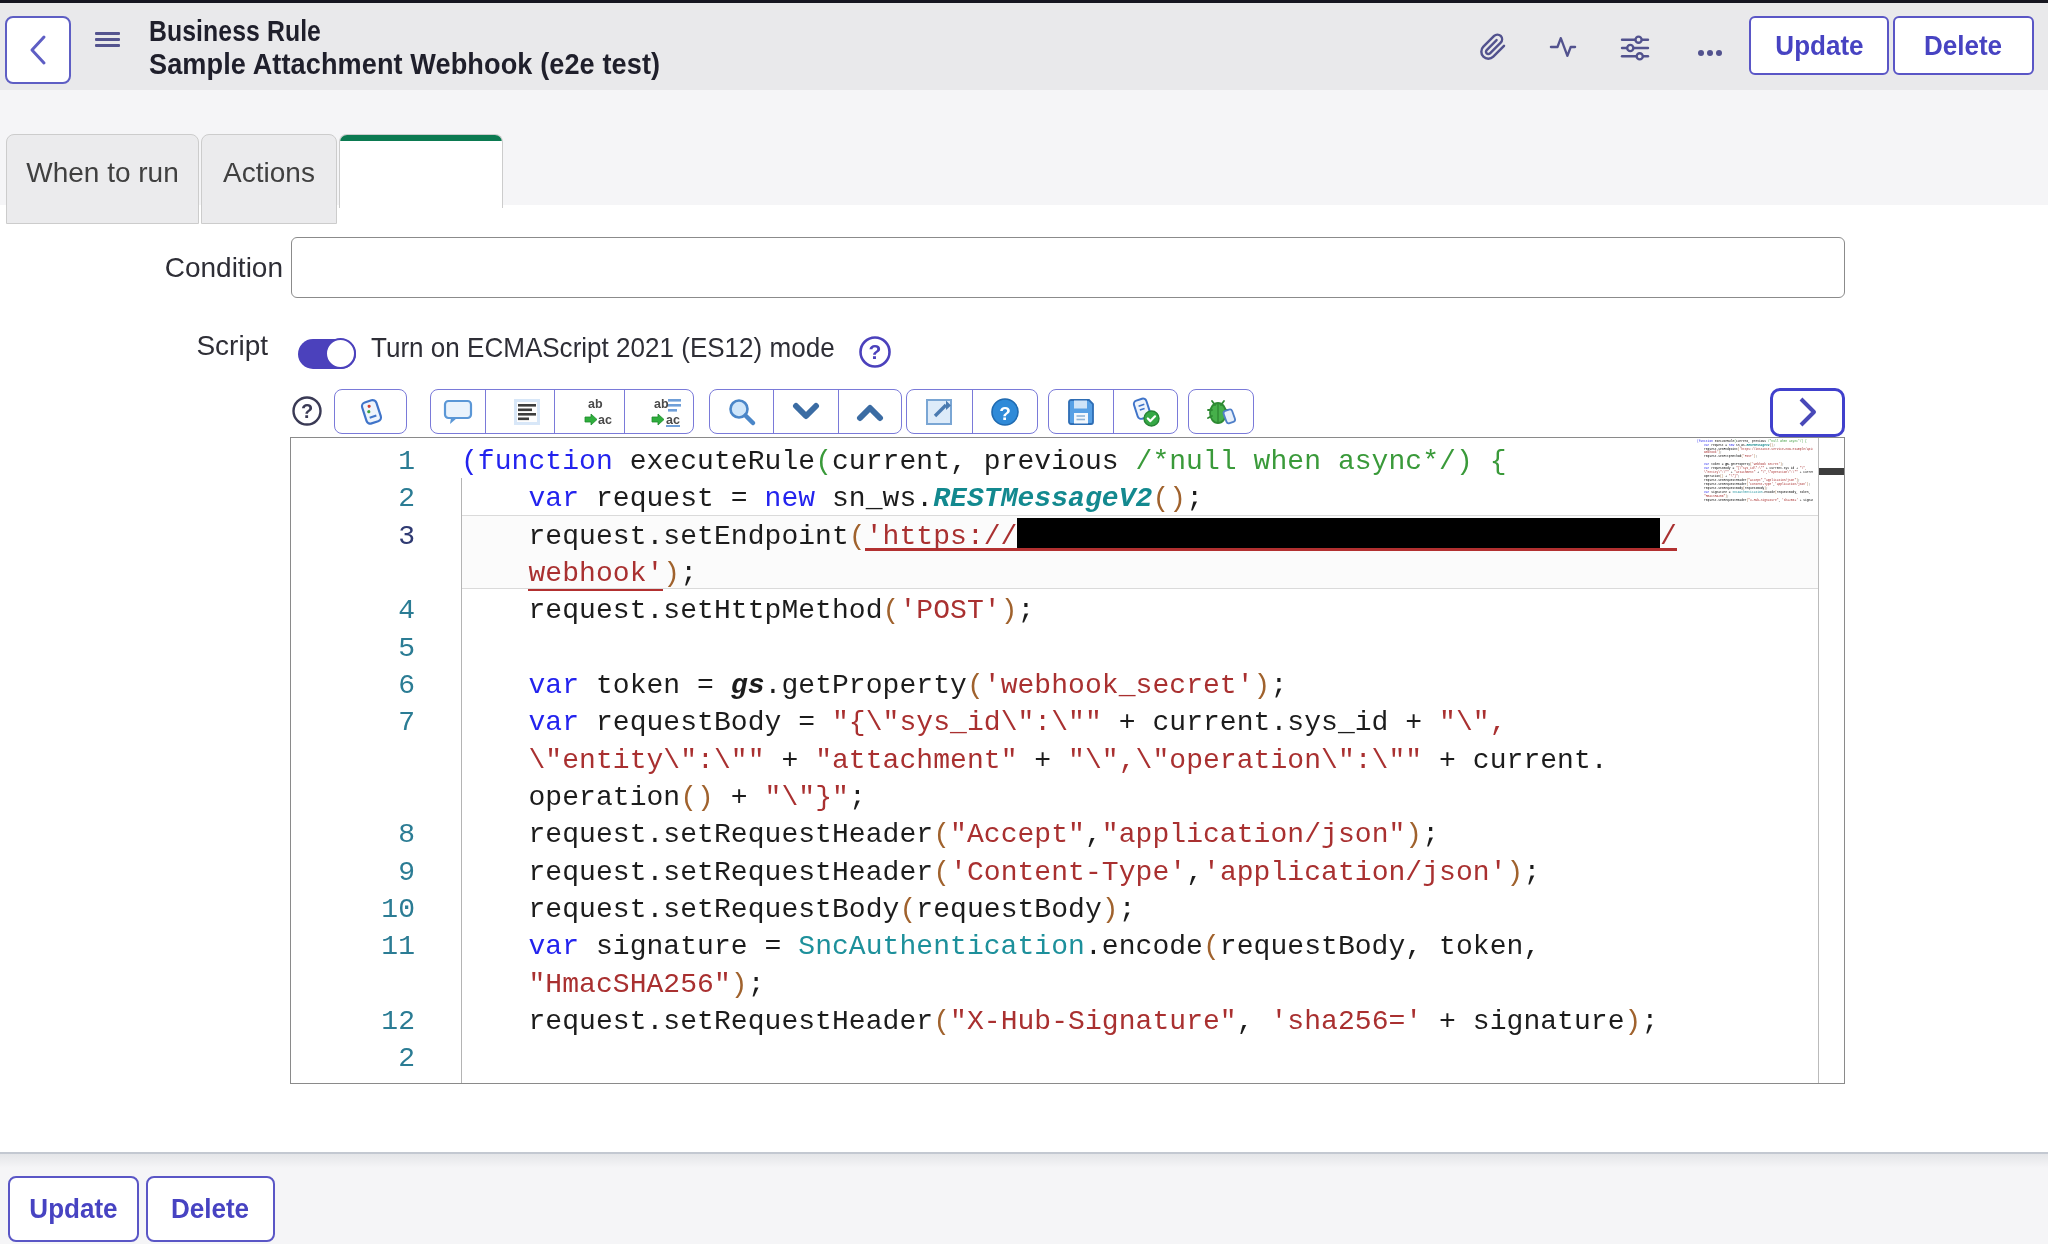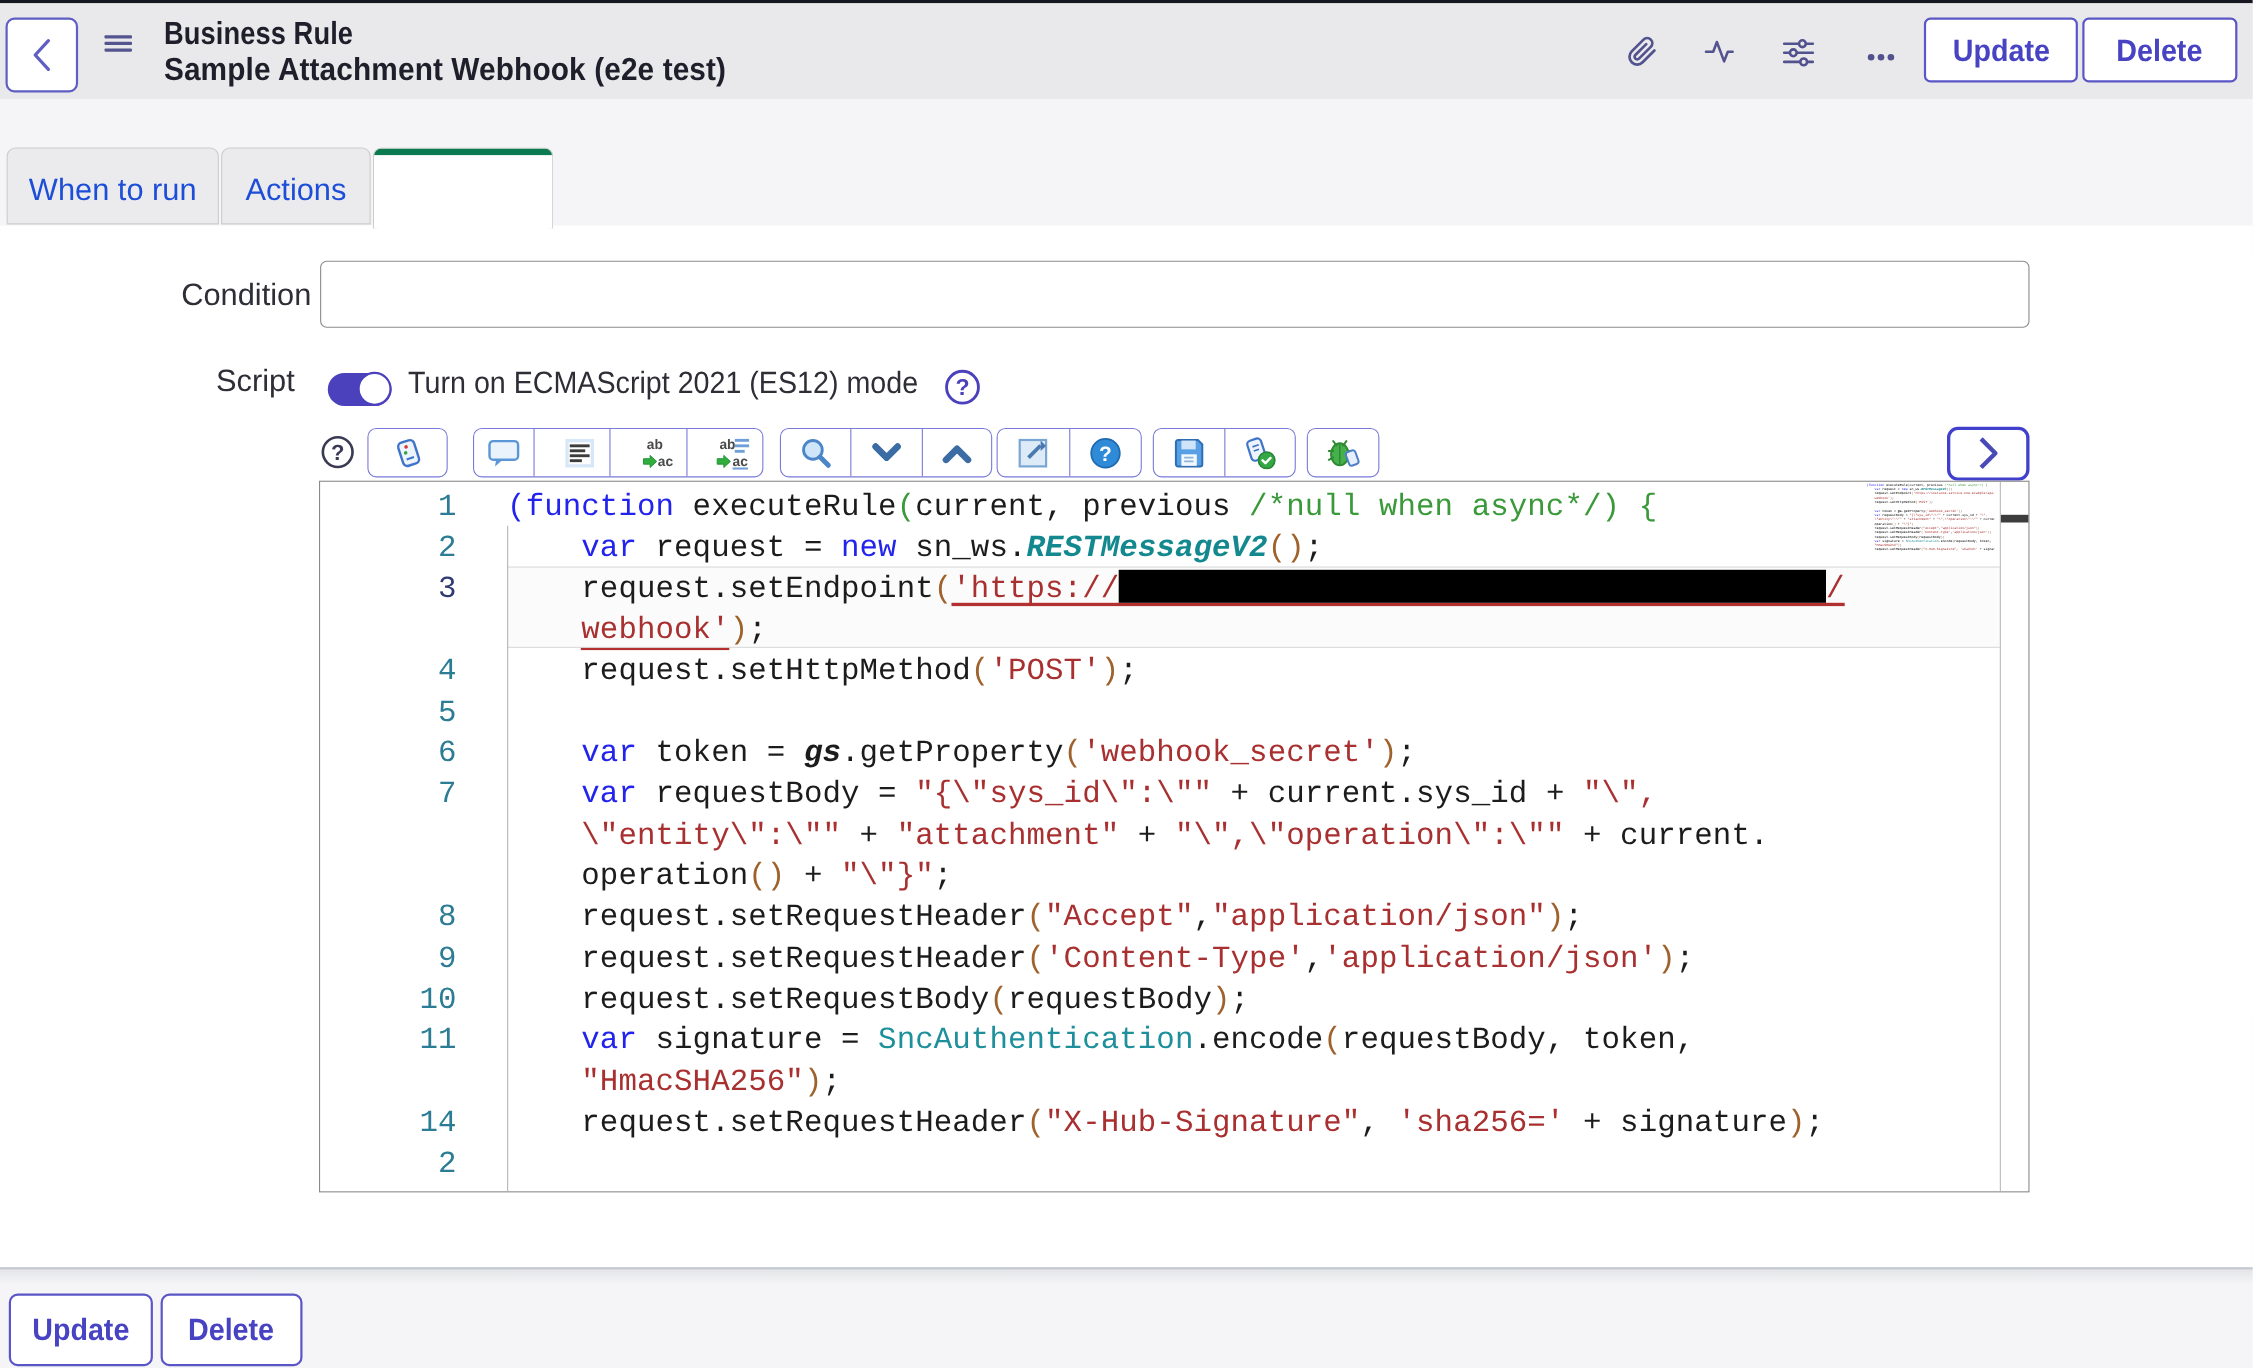--- a/index.html
+++ b/index.html
@@ -12,21 +12,21 @@
   #footline{left:0;top:1152px;width:2048px;height:2px;background:#c3c8d1;}
   #footshadow{left:0;top:1154px;width:2048px;height:14px;background:linear-gradient(rgba(80,88,100,0.10),rgba(80,88,100,0));}
   #backbtn{left:5px;top:16px;width:62px;height:64px;background:#fff;border:2px solid #5e5ec4;border-radius:8px;}
   #hamburger{left:95px;top:31.5px;width:25px;height:17px;}
   #hamburger div{height:3.2px;background:#54548f;border-radius:1px;margin-bottom:3.2px;}
   #title{left:149px;top:15px;font-size:29px;line-height:32.5px;font-weight:bold;color:#1f1f2b;letter-spacing:0.1px;}
   #title div{transform-origin:0 0;}
   .hicon{top:33px;width:28px;height:28px;}
   .hbtn{top:16px;height:55px;background:#fff;border:2px solid #5a56c6;border-radius:6px;color:#4743c2;font-size:28px;font-weight:bold;text-align:center;line-height:55px;}
   
-  .tab{top:134px;height:70px;background:#ebebed;border:1px solid #cccccc;border-radius:8px 8px 0 0;font-size:28px;color:#1d4ed8;text-align:center;line-height:75px;box-sizing:border-box;}
+  .tab{top:134px;height:90px;background:#ebebed;border:1px solid #cccccc;border-radius:8px 8px 0 0;font-size:28px;color:#404040;text-align:center;line-height:75px;box-sizing:border-box;}
   #tabadv{left:339px;top:134px;width:162px;height:73px;background:#ffffff;border:1px solid #cccccc;border-bottom:none;border-radius:8px 8px 0 0;overflow:hidden;}
   #tabadv .bar{position:absolute;left:0;top:0;width:100%;height:6px;background:#0b7a51;}
   #tabadv .txt{position:absolute;left:0;top:6px;width:100%;text-align:center;line-height:64px;font-size:28px;color:#0f7d55;}
   
   .lbl{font-size:28px;color:#2e2e36;}
   #condinput{left:291px;top:237px;width:1552px;height:59px;background:#fff;border:1px solid #8b8b8b;border-radius:6px;}
   
   #toggle{left:298px;top:339px;width:58px;height:30px;background:#4b41bc;border-radius:15px;}
   #knob{left:325px;top:338px;width:31px;height:31px;background:#fff;border:2px solid #4b41bc;border-radius:50%;box-sizing:border-box;}
   
@@ -255,20 +255,20 @@
       <polyline points="28,8 41,21 28,34" fill="none" stroke="#4949b8" stroke-width="4" stroke-linejoin="round"></polyline>
     </svg>
 </div>
 
 <div class="abs" id="editor"></div>
 <div class="abs" id="activeline"></div>
 <div class="abs" id="indentguide"></div>
 <div class="abs" id="scrollsep"></div>
 <div class="abs" id="scrollthumb"></div>
 <div class="abs" style="left:865px;top:547.8px;width:812px;height:2.8px;background:#b23030;"></div>
-<div class="abs mono" id="gutter"><div>1</div><div>2</div><div style="color:#2f3a72;">3</div><div>&nbsp;</div><div>4</div><div>5</div><div>6</div><div>7</div><div>&nbsp;</div><div>&nbsp;</div><div>8</div><div>9</div><div>10</div><div>11</div><div>&nbsp;</div><div>14</div><div>2</div></div>
+<div class="abs mono" id="gutter"><div>1</div><div>2</div><div style="color:#2f3a72;">3</div><div>&nbsp;</div><div>4</div><div>5</div><div>6</div><div>7</div><div>&nbsp;</div><div>&nbsp;</div><div>8</div><div>9</div><div>10</div><div>11</div><div>&nbsp;</div><div>12</div><div>2</div></div>
 <div class="abs mono" id="code"><div><span class="kw">(function</span> executeRule<span class="b2">(</span>current, previous <span class="cmt">/*null when async*/</span><span class="b2">) {</span></div><div>    <span class="kw">var</span> request = <span class="kw">new</span> sn_ws.<span class="typ">RESTMessageV2</span><span class="b3">()</span>;</div><div>    request.setEndpoint<span class="b3">(</span><span class="str">'https://</span><span id="redact"></span><span class="str">/</span></div><div>    <span class="uu"><span class="str">webhook'</span></span><span class="b3">)</span>;</div><div>    request.setHttpMethod<span class="b3">(</span><span class="str">'POST'</span><span class="b3">)</span>;</div><div>&nbsp;</div><div>    <span class="kw">var</span> token = <span class="gsb">gs</span>.getProperty<span class="b3">(</span><span class="str">'webhook_secret'</span><span class="b3">)</span>;</div><div>    <span class="kw">var</span> requestBody = <span class="str">"{\"sys_id\":\""</span> + current.sys_id + <span class="str">"\",</span></div><div>    <span class="str">\"entity\":\""</span> + <span class="str">"attachment"</span> + <span class="str">"\",\"operation\":\""</span> + current.</div><div>    operation<span class="b3">()</span> + <span class="str">"\"}"</span>;</div><div>    request.setRequestHeader<span class="b3">(</span><span class="str">"Accept"</span>,<span class="str">"application/json"</span><span class="b3">)</span>;</div><div>    request.setRequestHeader<span class="b3">(</span><span class="str">'Content-Type'</span>,<span class="str">'application/json'</span><span class="b3">)</span>;</div><div>    request.setRequestBody<span class="b3">(</span>requestBody<span class="b3">)</span>;</div><div>    <span class="kw">var</span> signature = <span class="typ2">SncAuthentication</span>.encode<span class="b3">(</span>requestBody, token,</div><div>    <span class="str">"HmacSHA256"</span><span class="b3">)</span>;</div><div>    request.setRequestHeader<span class="b3">(</span><span class="str">"X-Hub-Signature"</span>, <span class="str">'sha256='</span> + signature<span class="b3">)</span>;</div><div>&nbsp;</div></div>
 <div class="abs" id="minimap">
     <div class="mono" id="minimapinner"><div><span class="kw">(function</span> executeRule<span class="b2">(</span>current, previous <span class="cmt">/*null when async*/</span><span class="b2">) {</span></div><div>    <span class="kw">var</span> request = <span class="kw">new</span> sn_ws.<span class="typ">RESTMessageV2</span><span class="b3">()</span>;</div><div>    request.setEndpoint<span class="b3">(</span><span class="str">'https://instance.service-now.example/api/x/we/</span></div><div>    <span class="str">webhook'</span><span class="b3">)</span>;</div><div>    request.setHttpMethod<span class="b3">(</span><span class="str">'POST'</span><span class="b3">)</span>;</div><div>&nbsp;</div><div>    <span class="kw">var</span> token = <span class="gsb">gs</span>.getProperty<span class="b3">(</span><span class="str">'webhook_secret'</span><span class="b3">)</span>;</div><div>    <span class="kw">var</span> requestBody = <span class="str">"{\"sys_id\":\""</span> + current.sys_id + <span class="str">"\",</span></div><div>    <span class="str">\"entity\":\""</span> + <span class="str">"attachment"</span> + <span class="str">"\",\"operation\":\""</span> + current.</div><div>    operation<span class="b3">()</span> + <span class="str">"\"}"</span>;</div><div>    request.setRequestHeader<span class="b3">(</span><span class="str">"Accept"</span>,<span class="str">"application/json"</span><span class="b3">)</span>;</div><div>    request.setRequestHeader<span class="b3">(</span><span class="str">'Content-Type'</span>,<span class="str">'application/json'</span><span class="b3">)</span>;</div><div>    request.setRequestBody<span class="b3">(</span>requestBody<span class="b3">)</span>;</div><div>    <span class="kw">var</span> signature = <span class="typ2">SncAuthentication</span>.encode<span class="b3">(</span>requestBody, token,</div><div>    <span class="str">"HmacSHA256"</span><span class="b3">)</span>;</div><div>    request.setRequestHeader<span class="b3">(</span><span class="str">"X-Hub-Signature"</span>, <span class="str">'sha256='</span> + signature;</div></div>
   </div>
 
 <div class="abs fbtn" style="left:8px;width:131px;"><span>Update</span></div>
 <div class="abs fbtn" style="left:146px;width:129px;"><span>Delete</span></div>
 
 </body></html>

